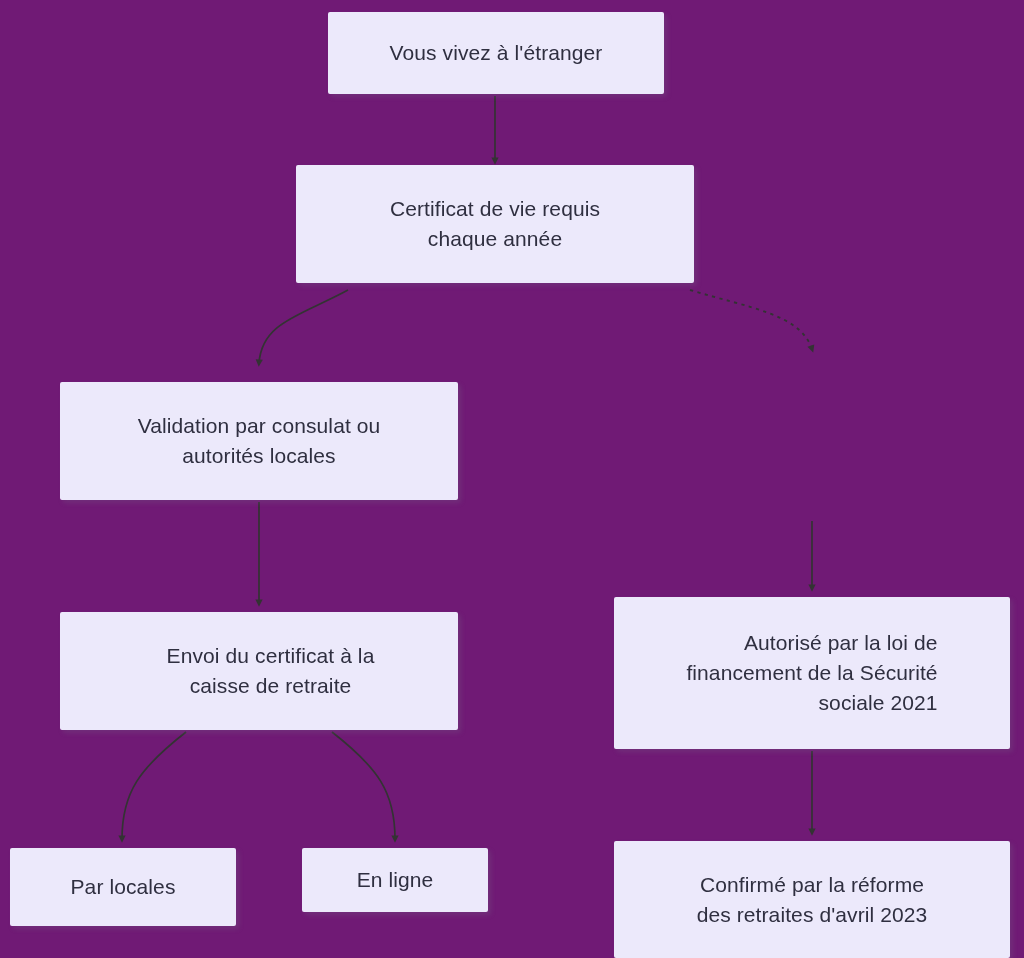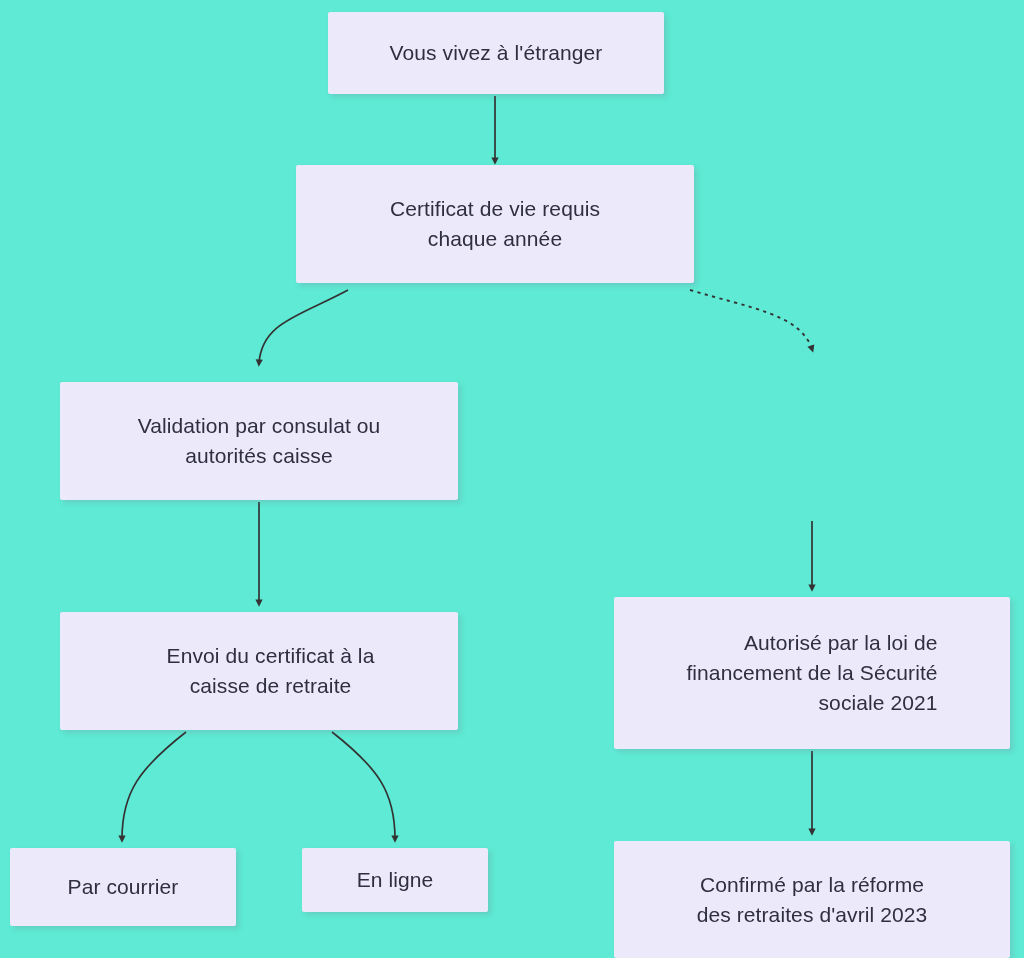--- a/index.html
+++ b/index.html
@@ -8,21 +8,21 @@
     padding: 0;
     background: #ffffff;
   }
   body {
     font-family: "Liberation Sans", sans-serif;
   }
   #canvas {
     position: relative;
     width: 1024px;
     height: 958px;
-    background: #5eead4;
+    background: #701a75;
     overflow: hidden;
   }
   #edge-layer {
     position: absolute;
     left: 0;
     top: 0;
     width: 1024px;
     height: 958px;
     pointer-events: none;
   }
@@ -97,37 +97,37 @@
     <span class="label">Vous vivez à l'étranger</span>
   </div>
 
   <div class="node" style="left:296px; top:165px; width:398px; height:118px;">
     <span class="label">Certificat de vie requis
 chaque année</span>
   </div>
 
   <div class="node" style="left:60px; top:382px; width:398px; height:118px;">
     <span class="label">Validation par consulat ou
-autorités caisse</span>
+autorités locales</span>
   </div>
 
 
   <div class="node" style="left:60px; top:612px; width:398px; height:118px;padding-left:33px;">
     <span class="label">Envoi du certificat à la
 caisse de retraite</span>
   </div>
 
   <div class="node" style="left:614px; top:597px; width:396px; height:152px;text-align:right;">
     <span class="label">Autorisé par la loi de
 financement de la Sécurité
 sociale 2021</span>
   </div>
 
   <div class="node" style="left:10px; top:848px; width:226px; height:78px;">
-    <span class="label">Par courrier</span>
+    <span class="label">Par locales</span>
   </div>
 
   <div class="node" style="left:302px; top:848px; width:186px; height:64px;">
     <span class="label">En ligne</span>
   </div>
 
   <div class="node" style="left:614px; top:841px; width:396px; height:117px;">
     <span class="label">Confirmé par la réforme
 des retraites d'avril 2023</span>
   </div>

